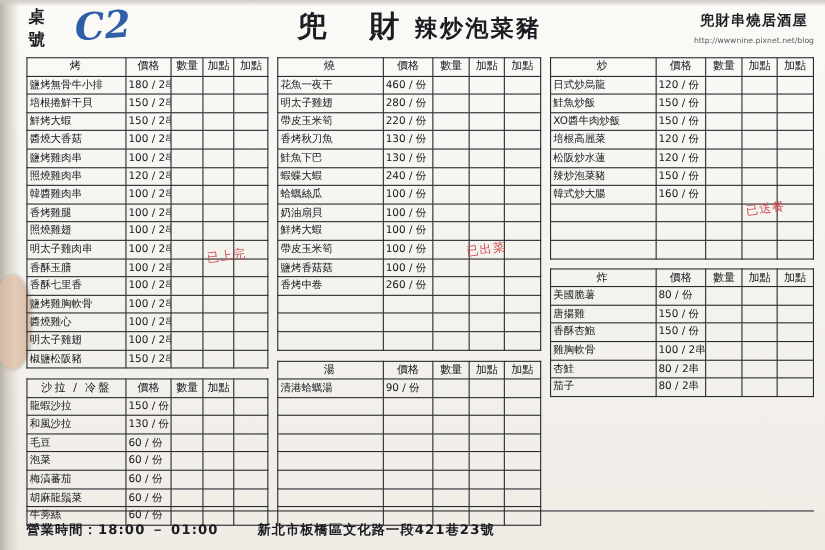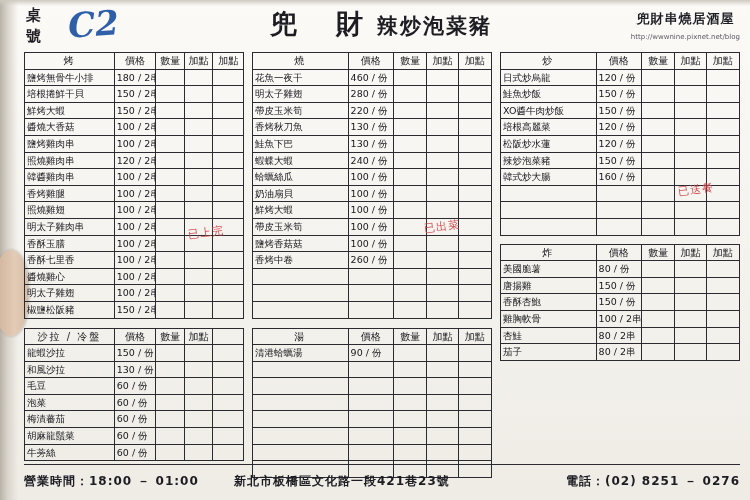--- a/index.html
+++ b/index.html
@@ -218,20 +218,27 @@
             <td class="blank"></td>
           </tr>
       <tr>
             <td class="name">香酥七里香</td>
             <td class="price">100 / 2串</td>
             <td class="blank"></td>
             <td class="blank"></td>
             <td class="blank"></td>
           </tr>
       <tr>
+            <td class="name">鹽烤雞胸軟骨</td>
+            <td class="price">100 / 2串</td>
+            <td class="blank"></td>
+            <td class="blank"></td>
+            <td class="blank"></td>
+          </tr>
+      <tr>
             <td class="name">醬燒雞心</td>
             <td class="price">100 / 2串</td>
             <td class="blank"></td>
             <td class="blank"></td>
             <td class="blank"></td>
           </tr>
       <tr>
             <td class="name">明太子雞翅</td>
             <td class="price">100 / 2串</td>
             <td class="blank"></td>
@@ -670,16 +677,15 @@
       </table>
   </div>
 
   <span class="hand" style="left:678px;top:182px;">已送餐</span>
   <span class="hand" style="left:188px;top:225px;">已上完</span>
   <span class="hand" style="left:424px;top:219px;">已出菜</span>
 
   <div class="footer">
     <span class="lft">營業時間：18:00 － 01:00</span>
     <span class="mid">新北市板橋區文化路一段421巷23號</span>
-    <span class="rgt">電話：(02) 8251 － 0276</span>
   </div>
 
 </div>
 
 </body></html>

